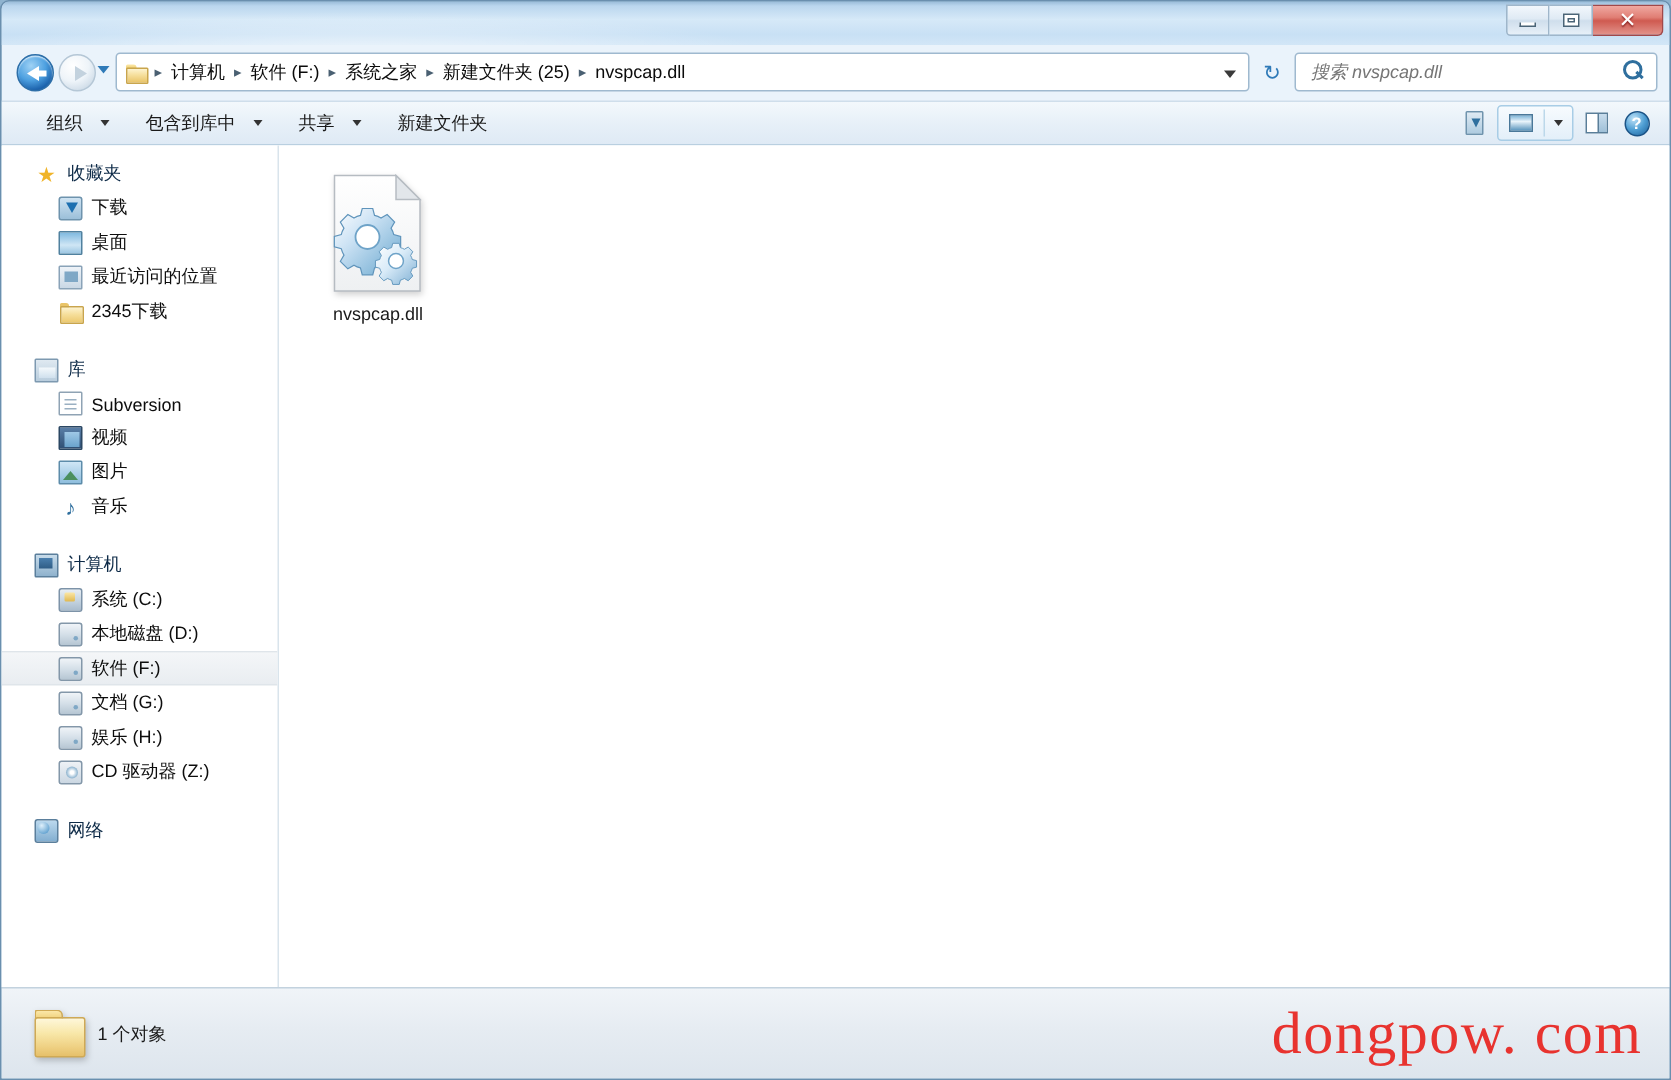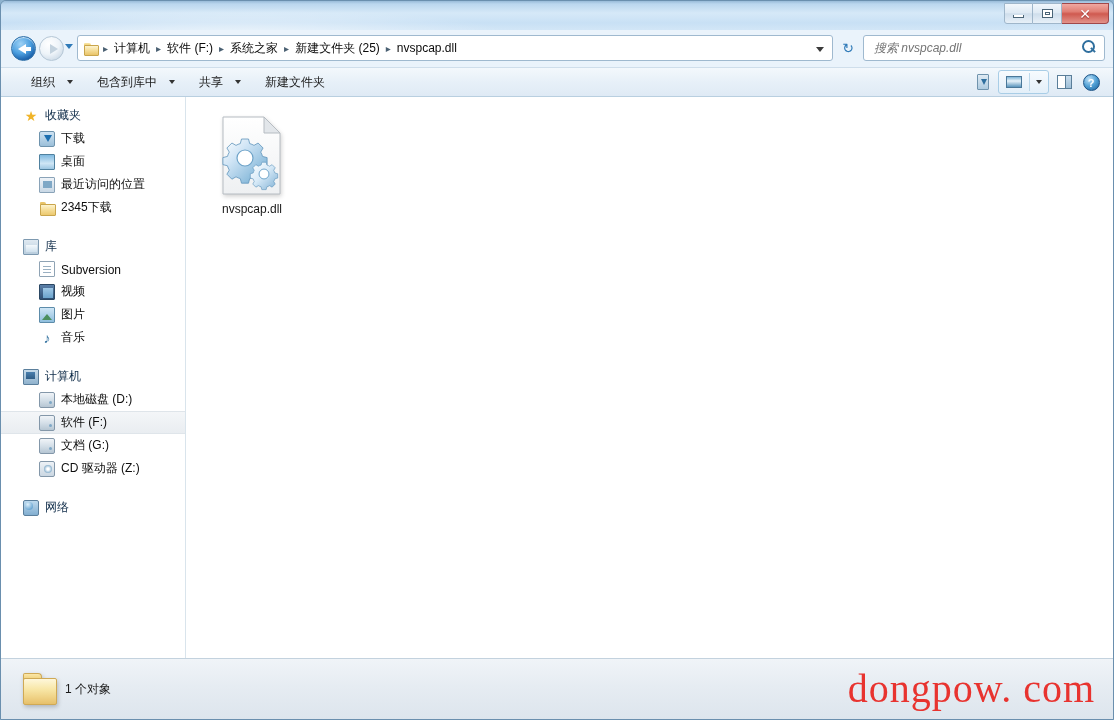--- a/index.html
+++ b/index.html
@@ -499,30 +499,38 @@
       </div>
 
       <div class="nav-gap"></div>
 
       <div class="nav-group">
         <div class="nav-head">
           <span class="ic ic-pc"></span>
           <span>计算机</span>
         </div>
         <div class="nav-item">
+          <span class="ic ic-sysdrive"></span>
+          <span>系统 (C:)</span>
+        </div>
+        <div class="nav-item">
           <span class="ic ic-drive"></span>
           <span>本地磁盘 (D:)</span>
         </div>
         <div class="nav-item selected">
           <span class="ic ic-drive"></span>
           <span>软件 (F:)</span>
         </div>
         <div class="nav-item">
           <span class="ic ic-drive"></span>
           <span>文档 (G:)</span>
+        </div>
+        <div class="nav-item">
+          <span class="ic ic-drive"></span>
+          <span>娱乐 (H:)</span>
         </div>
         <div class="nav-item">
           <span class="ic ic-cd"></span>
           <span>CD 驱动器 (Z:)</span>
         </div>
       </div>
 
       <div class="nav-gap"></div>
 
       <div class="nav-group">

